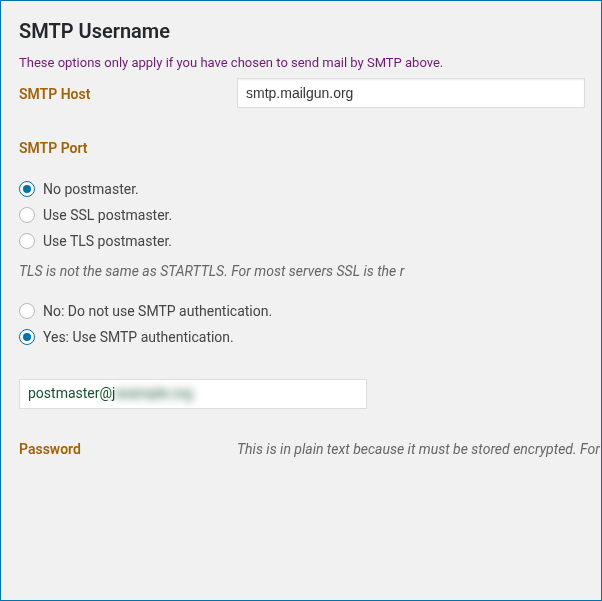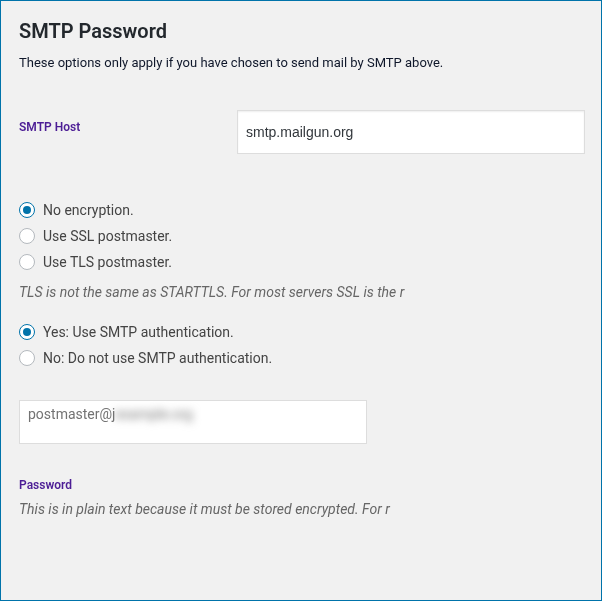--- a/index.html
+++ b/index.html
@@ -22,49 +22,48 @@
       padding: 18px 0 0 18px;
     }
     h2 {
       font-size: 20px;
       font-weight: 600;
       color: #23282d;
       margin-bottom: 12px;
     }
     .description {
       font-size: 13px;
-      color: #0f172a;
-      margin-bottom: 40px;
+      color: #701a75;
+      margin-bottom: 8px;
     }
     .form-row {
       display: flex;
       align-items: flex-start;
       margin-bottom: 24px;
     }
     .form-row.tight {
       margin-bottom: 18px;
-      flex-direction: column;
     }
     .label-col {
       width: 218px;
       flex-shrink: 0;
       padding-top: 6px;
     }
     .label-col label {
-      font-size: 12px;
+      font-size: 14px;
       font-weight: 600;
-      color: #4c1d95;
+      color: #a16207;
     }
     .field-col {
       flex: 1;
       padding-right: 2px;
     }
     input[type="text"] {
       width: 348px;
-      height: 44px;
+      height: 30px;
       padding: 4px 8px;
       font-size: 14px;
       color: #32373c;
       border: 1px solid #ddd;
       background: #fff;
       box-shadow: inset 0 1px 2px rgba(0,0,0,0.07);
     }
     .radio-group {
       display: flex;
       flex-direction: column;
@@ -116,77 +115,80 @@
       width: 348px;
     }
     .input-overlay {
       position: absolute;
       top: 1px;
       left: 1px;
       right: 1px;
       bottom: 1px;
       padding: 5px 8px;
       font-size: 14px;
-      color: #737373;
+      color: #14532d;
       background: #fff;
       pointer-events: none;
       white-space: nowrap;
       overflow: hidden;
     }
   </style>
 </head>
 <body>
 
 <div class="container">
 
-  <h2>SMTP Password</h2>
+  <h2>SMTP Username</h2>
   <p class="description">These options only apply if you have chosen to send mail by SMTP above.</p>
 
   <div class="form-row">
     <div class="label-col">
       <label>SMTP Host</label>
     </div>
     <div class="field-col">
       <input type="text" value="smtp.mailgun.org" style="">
     </div>
   </div>
 
   <div class="form-row">
+    <div class="label-col">
+      <label>SMTP Port</label>
+    </div>
   </div>
 
   <div class="form-row">
     <div class="field-col">
       <div class="radio-group">
         <div class="radio-option">
           <span class="radio checked"></span>
-          <span>No encryption.</span>
+          <span>No postmaster.</span>
         </div>
         <div class="radio-option">
           <span class="radio"></span>
           <span>Use SSL postmaster.</span>
         </div>
         <div class="radio-option">
           <span class="radio"></span>
           <span>Use TLS postmaster.</span>
         </div>
         <div class="help-text">TLS is not the same as STARTTLS. For most servers SSL is the r</div>
       </div>
     </div>
   </div>
 
   <div class="form-row">
     <div class="field-col">
       <div class="radio-group">
         <div class="radio-option">
+          <span class="radio"></span>
+          <span>No: Do not use SMTP authentication.</span>
+        </div>
+        <div class="radio-option">
           <span class="radio checked"></span>
           <span>Yes: Use SMTP authentication.</span>
-        </div>
-        <div class="radio-option">
-          <span class="radio"></span>
-          <span>No: Do not use SMTP authentication.</span>
         </div>
       </div>
     </div>
   </div>
 
   <div class="form-row">
     <div class="field-col">
       <div class="input-wrap">
         <input type="text" style="">
         <div class="input-overlay"><span>postmaster@j</span><span class="blur">example.org</span></div>

